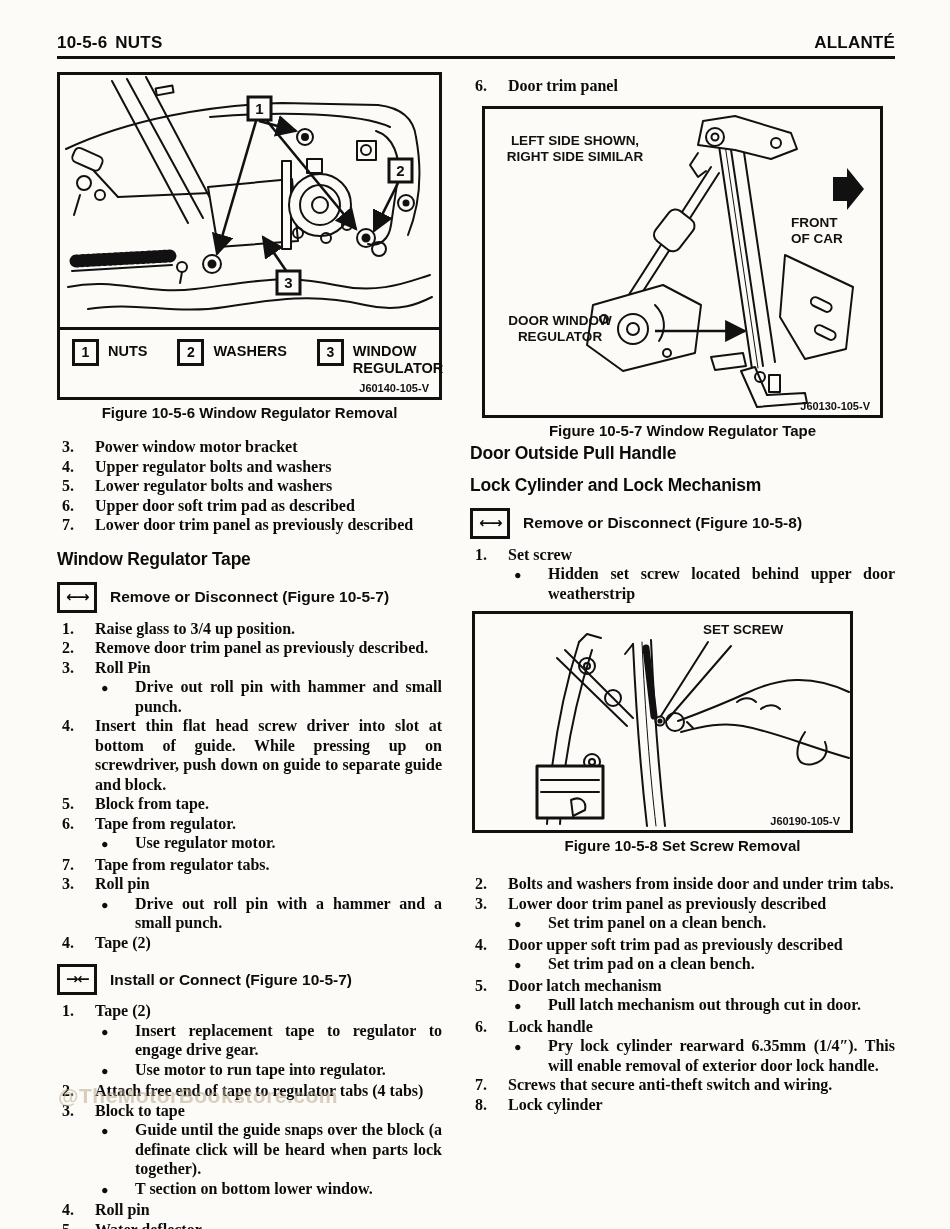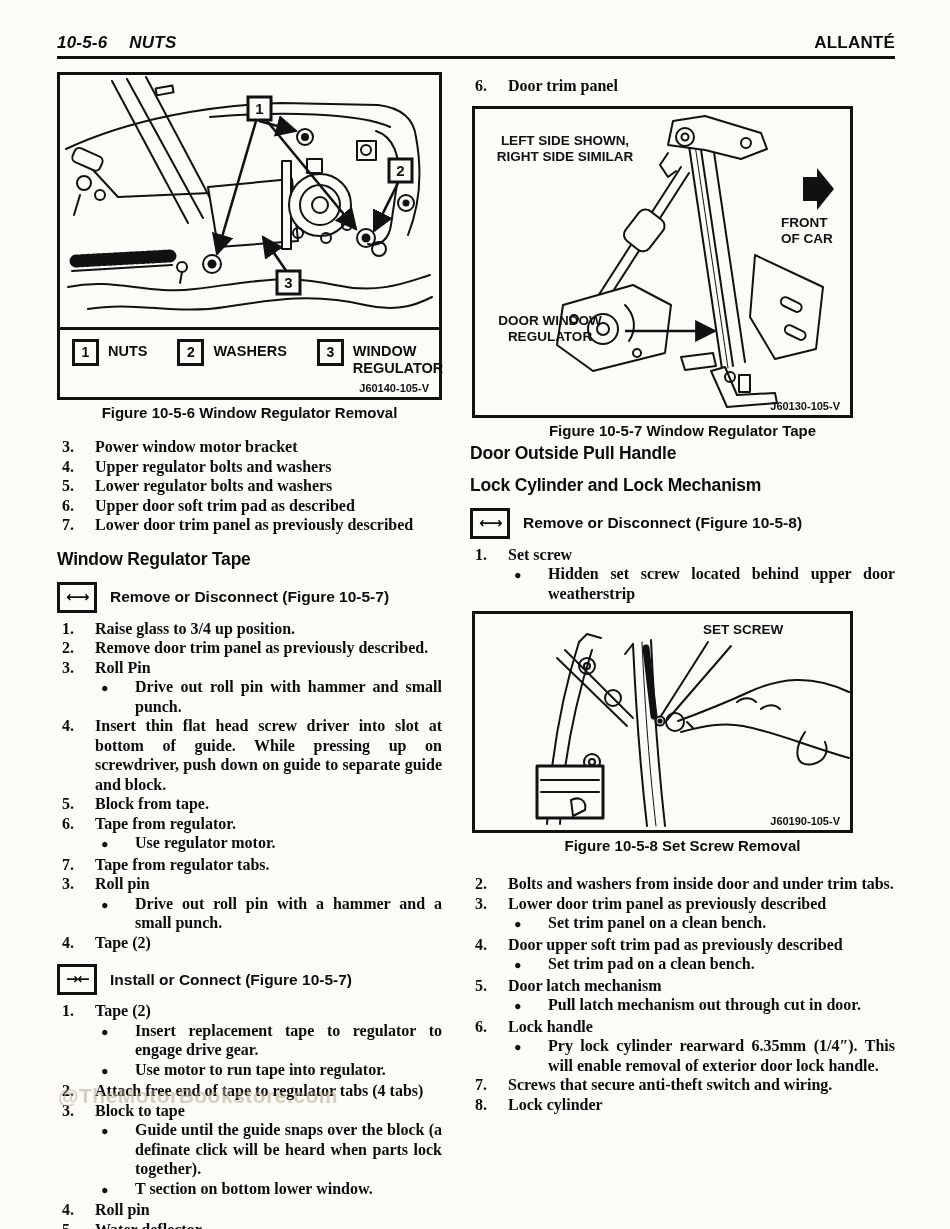--- a/index.html
+++ b/index.html
@@ -2,21 +2,21 @@
 <html><head>
 <meta charset="utf-8">
 <style>
   html,body{margin:0;padding:0;}
   body{width:950px;height:1229px;background:#f6f5f1;font-family:"Liberation Serif",serif;color:#0c0c0c;}
   .page{position:relative;width:950px;height:1229px;background:#fcfbf8;overflow:hidden;}
 
   
   .hdr{position:absolute;left:57px;right:55px;top:33px;display:flex;justify-content:space-between;
        font-family:"Liberation Sans",sans-serif;font-weight:bold;font-size:17px;letter-spacing:.2px;}
-  .hdr-left{display:flex;gap:22px;font-style:italic;}
+  .hdr-left{display:flex;gap:8px;}
   .hdr-rule{position:absolute;left:57px;right:55px;top:56px;border-top:3.5px solid #111;}
 
   
   .cols{position:absolute;top:72px;left:57px;display:flex;gap:28px;}
   .colL{width:385px;}
   .colR{width:425px;}
 
   
   .figbox{border:3px solid #111;background:#fcfbf8;position:relative;}
   .figbox svg{display:block;}
@@ -286,21 +286,21 @@
       </div>
     </div>
 
     <div class="colR">
 
       <div class="li" style="margin-top:4px;">
         <span class="num">6.</span>
         <span class="txt">Door trim panel</span>
       </div>
 
-      <div class="figbox" style="width:375px;margin-top:10px;margin-left:2px;">
+      <div class="figbox" style="width:375px;margin-top:10px;margin-left:12px;padding-left:20px;">
         <svg width="375" height="306" viewBox="0 0 375 306">
           <defs>
             <marker id="ah2" viewBox="0 0 10 10" refX="9" refY="5" markerWidth="8.5" markerHeight="8.5" orient="auto">
               <path d="M0,0L10,5L0,10z" fill="#111"></path>
             </marker>
           </defs>
           <g stroke="#111" stroke-width="2" fill="none" stroke-linecap="round" stroke-linejoin="round">
             <line x1="213" y1="30" x2="247" y2="260"></line>
             <line x1="224" y1="27" x2="258" y2="257"></line>
             <line x1="236" y1="23" x2="270" y2="253"></line>

